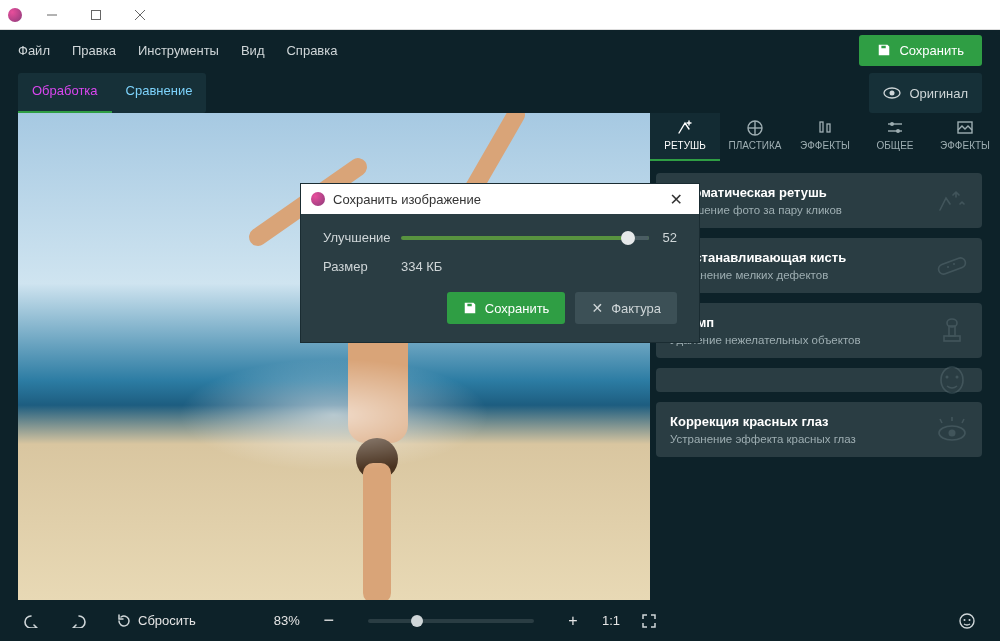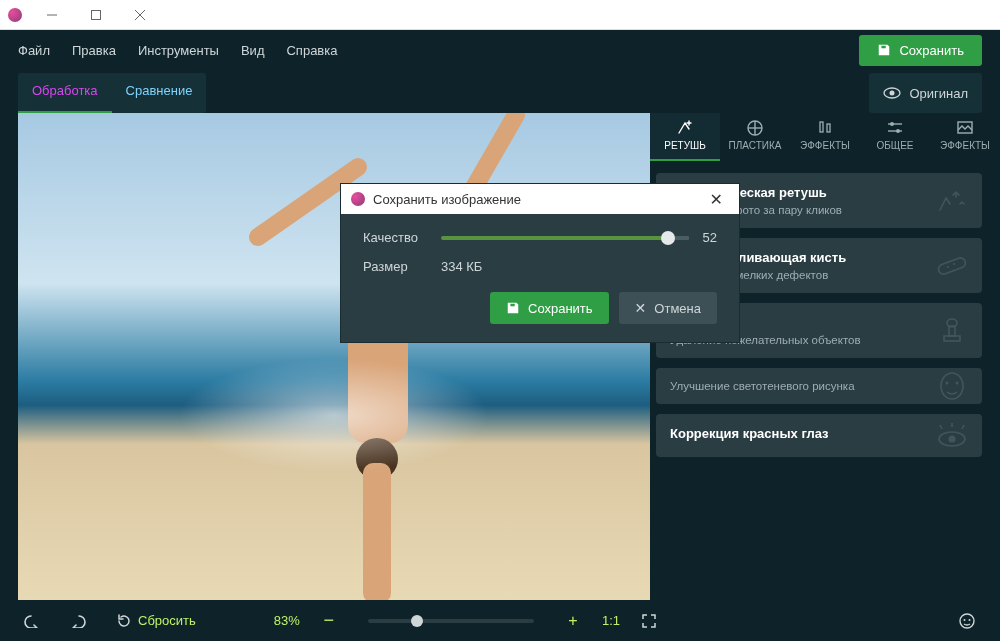--- a/index.html
+++ b/index.html
@@ -45,28 +45,28 @@
   .tool-tab { flex: 1; text-align: center; color: #9eaeb2; font-size: 10px; padding: 6px 0 8px; cursor: pointer; border-bottom: 2px solid transparent; }
   .tool-tab.active { color: #fff; border-bottom-color: #2f9e44; background: #132b33; }
   .tool-tab svg { display: block; margin: 0 auto 3px; }
   .cards { padding: 12px 18px 0 6px; display: flex; flex-direction: column; gap: 10px; overflow: hidden; }
   .card { background: #2a3d43; border-radius: 4px; padding: 12px 14px; position: relative; cursor: pointer; }
   .card .ct { color: #fff; font-size: 13px; font-weight: 600; margin-bottom: 4px; }
   .card .cd { color: #9eaeb2; font-size: 11.5px; }
   .card .cicon { position: absolute; right: 10px; top: 50%; transform: translateY(-50%); opacity: .35; }
 
   
-  .bottombar { position: absolute; bottom: 0; left: 0; right: 0; height: 41px; background: #0d2229; display: flex; align-items: center; padding: 0 18px; gap: 14px; color: #bef264; font-size: 13px; }
+  .bottombar { position: absolute; bottom: 0; left: 0; right: 0; height: 41px; background: #0d2229; display: flex; align-items: center; padding: 0 18px; gap: 14px; color: #e5e5e5; font-size: 13px; }
   .iconbtn { width: 30px; height: 28px; display: flex; align-items: center; justify-content: center; cursor: pointer; border-radius: 3px; }
   .reset-btn { display: flex; align-items: center; gap: 6px; padding: 6px 10px; cursor: pointer; border-radius: 3px; }
   .zoom-slider { flex: 1; height: 4px; background: #2a3d43; border-radius: 2px; margin: 0 10px; position: relative; }
   .zoom-slider .thumb { position: absolute; top: -4px; width: 12px; height: 12px; background: #cfd6d8; border-radius: 50%; }
 
   
-  .modal-backdrop { position: absolute; inset: 0; pointer-events: none; margin-left: 40px; }
+  .modal-backdrop { position: absolute; inset: 0; pointer-events: none; }
   .modal { position: absolute; top: 183px; left: 300px; width: 400px; background: #2a3d43; border: 1px solid #1a2c32; pointer-events: auto; font-size: 13px; color: #cfd6d8; }
   .modal-title { background: #fff; color: #333; height: 30px; display: flex; align-items: center; padding: 0 10px; gap: 8px; }
   .modal-title .spacer { flex: 1; }
   .modal-title .close { font-size: 16px; cursor: pointer; color: #333; padding: 0 6px; }
   .modal-body { padding: 16px 22px 18px; }
   .mrow { display: flex; align-items: center; margin-bottom: 14px; }
   .mrow .lbl { width: 78px; }
   .mslider { flex: 1; height: 4px; background: #58933f; border-radius: 2px; position: relative; margin-right: 14px; }
   .mslider .track-rest { position:absolute; right:0; top:0; bottom:0; width:16px; background:#4a5d63; border-radius:2px;}
   .mslider .mthumb { position: absolute; right: 14px; top: -5px; width: 14px; height: 14px; background: #e6e9ea; border-radius: 50%; }
@@ -202,30 +202,30 @@
       <div class="card">
         <div class="ct">Штамп</div>
         <div class="cd">Удаление нежелательных объектов</div>
         <svg class="cicon" width="40" height="34">
             <rect x="12" y="22" width="16" height="5" fill="none" stroke="#6e8288" stroke-width="1.6"></rect>
             <rect x="17" y="12" width="6" height="10" fill="none" stroke="#6e8288" stroke-width="1.6"></rect>
             <ellipse cx="20" cy="9" rx="5" ry="4" fill="none" stroke="#6e8288" stroke-width="1.6"></ellipse>
           </svg>
       </div>
       <div class="card">
-        <div class="cd">Улучшение светотеневого рисунка</div>
         <svg class="cicon" width="40" height="34">
             <ellipse cx="20" cy="17" rx="11" ry="13" fill="none" stroke="#6e8288" stroke-width="1.6"></ellipse>
             <circle cx="15" cy="14" r="1.5" fill="#6e8288"></circle>
             <circle cx="25" cy="14" r="1.5" fill="#6e8288"></circle>
             <path d="M15 23q5 4 10 0" fill="none" stroke="#6e8288" stroke-width="1.6"></path>
           </svg>
       </div>
       <div class="card">
         <div class="ct">Коррекция красных глаз</div>
+        <div class="cd">Устранение эффекта красных глаз</div>
         <svg class="cicon" width="40" height="34">
             <ellipse cx="20" cy="20" rx="13" ry="7" fill="none" stroke="#6e8288" stroke-width="1.6"></ellipse>
             <circle cx="20" cy="20" r="3.5" fill="#6e8288"></circle>
             <line x1="10" y1="10" x2="8" y2="6" stroke="#6e8288" stroke-width="1.6"></line>
             <line x1="20" y1="8" x2="20" y2="4" stroke="#6e8288" stroke-width="1.6"></line>
             <line x1="30" y1="10" x2="32" y2="6" stroke="#6e8288" stroke-width="1.6"></line>
           </svg>
       </div>
     </div>
   </div>
@@ -279,38 +279,38 @@
 <div class="modal-backdrop">
   <div class="modal">
     <div class="modal-title">
       <div class="logodot"></div>
       <span>Сохранить изображение</span>
       <div class="spacer"></div>
       <div class="close">✕</div>
     </div>
     <div class="modal-body">
       <div class="mrow">
-        <div class="lbl">Качество</div>
+        <div class="lbl">Улучшение</div>
         <div class="mslider">
           <div class="track-rest"></div>
           <div class="mthumb"></div>
         </div>
         <span>52</span>
       </div>
       <div class="mrow">
         <div class="lbl">Размер</div>
         <span>334 КБ</span>
       </div>
       <div class="modal-actions">
         <div class="btn primary">
           <svg class="disk-icon" viewBox="0 0 16 16">
               <path fill="#fff" d="M2 2h10l2 2v10H2V2zm3 1v3h5V3H5zm-1 7h8v3H4v-3z"></path>
             </svg>
           <span>Сохранить</span>
         </div>
         <div class="btn secondary">
           <span style="font-size:14px">✕</span>
-          <span>Отмена</span>
+          <span>Фактура</span>
         </div>
       </div>
     </div>
   </div>
 </div>
 
 </body></html>

